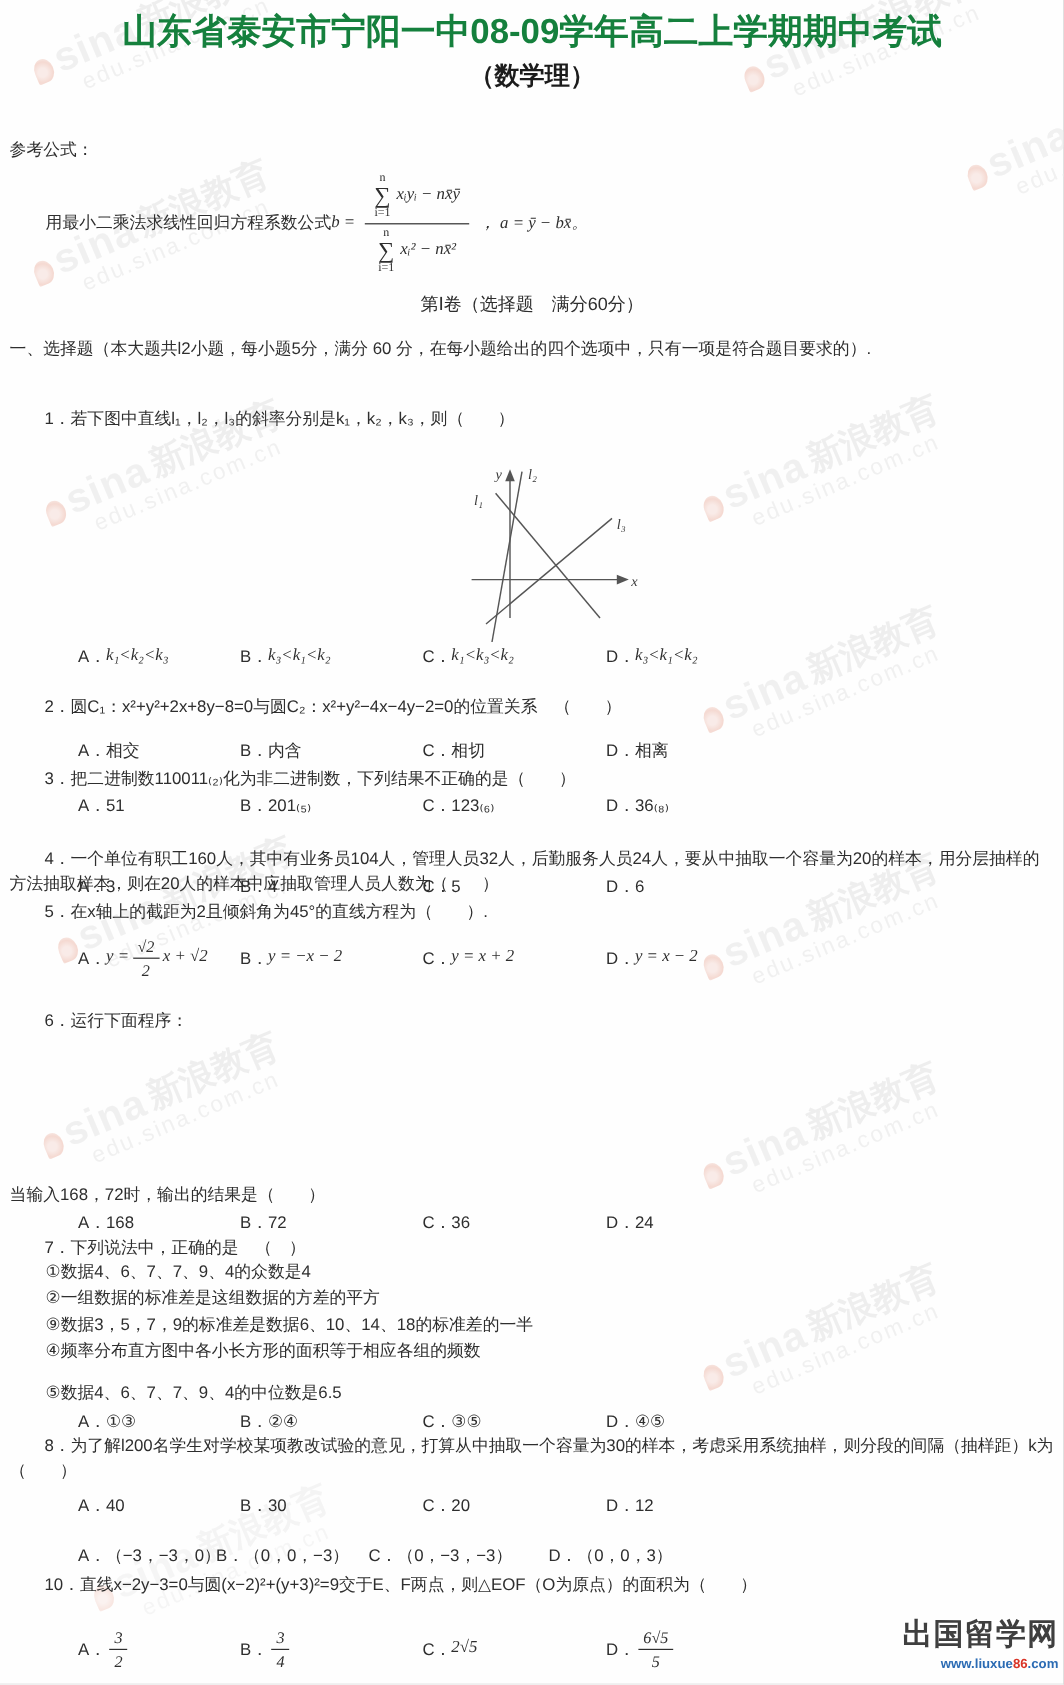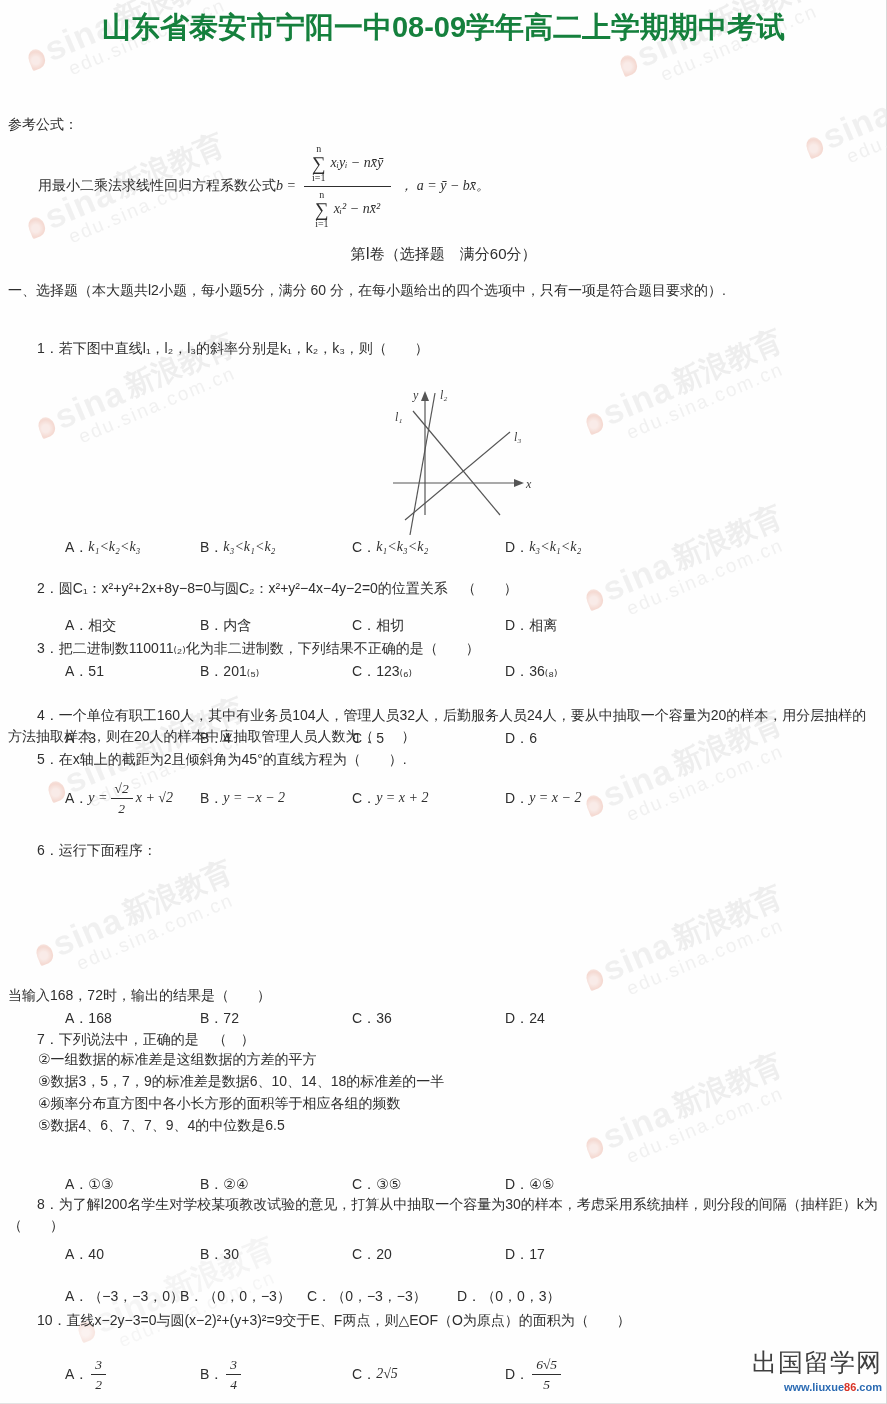--- a/index.html
+++ b/index.html
@@ -58,21 +58,21 @@
   .opts .opt:last-child{width:auto;}
   .opts.tight .opt:first-child{width:115px;}
   .opts.tight .opt{width:127px;}
   .opts.tight .opt:nth-child(3){width:150px;}
   .opts.tall{height:52px;}
   .frac{display:inline-flex;flex-direction:column;align-items:center;margin:0 3px;font-size:13.5px;}
   .frac .fn{border-bottom:1px solid #2e2e2e;padding:0 4px 1px 4px;line-height:17px;}
   .frac .fd{padding-top:1px;line-height:17px;}
   
   .footer{left:700px;top:1347px;width:182px;text-align:right;}
-  .f-site{font-size:25px;font-weight:normal;color:#3f3f3f;line-height:30px;letter-spacing:1px;}
+  .f-site{font-size:25px;font-weight:bold;color:#3f3f3f;line-height:30px;letter-spacing:1px;}
   .f-url{font-size:11px;font-weight:bold;color:#2b6bb3;line-height:20px;}
   .f-url .red{color:#d93427;}
 </style>
 </head>
 <body>
 
 <div class="page">
   <div id="wm-layer">
       <div class="wm" style="left: 20px; top: 40px;">
         <div class="row1">
@@ -175,20 +175,21 @@
           <span class="flame"></span>
           <span class="brand">sina</span>
           <span class="brandcn">新浪教育</span>
         </div>
         <div class="dom">edu.sina.com.cn</div>
       </div>
     </div>
 
   <div class="content">
     <h1 class="abs center title" style="top:12px">山东省泰安市宁阳一中08-09学年高二上学期期中考试</h1>
+    <h2 class="abs center subtitle" style="top:50px">（数学理）</h2>
 
     <div class="abs para" style="top:114px">参考公式：</div>
 
     <div class="abs formula-row" style="top:138px;height:96px">
       <span>用最小二乘法求线性回归方程系数公式</span>
       <span class="math">b =</span>
       <span class="bf math">
         <span class="num">
           <span class="sum">
             <span>n</span>
@@ -351,20 +352,21 @@
           <span>36</span>
         </span>
         <span class="opt">
           <span>D．</span>
           <span>24</span>
         </span>
       </div>
 
     <div class="abs para ind" style="top:1029px">7．下列说法中，正确的是　（　）</div>
     <div class="abs stmts" style="top:1048px">
+        <div class="li">①数据4、6、7、7、9、4的众数是4</div>
         <div class="li">②一组数据的标准差是这组数据的方差的平方</div>
         <div class="li">⑨数据3，5，7，9的标准差是数据6、10、14、18的标准差的一半</div>
         <div class="li">④频率分布直方图中各小长方形的面积等于相应各组的频数</div>
         <div class="li">⑤数据4、6、7、7、9、4的中位数是6.5</div>
       </div>
     <div class="abs opts" style="top:1173px">
         <span class="opt">
           <span>A．</span>
           <span>①③</span>
         </span>
@@ -391,21 +393,21 @@
         <span class="opt">
           <span>B．</span>
           <span>30</span>
         </span>
         <span class="opt">
           <span>C．</span>
           <span>20</span>
         </span>
         <span class="opt">
           <span>D．</span>
-          <span>17</span>
+          <span>12</span>
         </span>
       </div>
 
     <div class="abs opts tight" style="top:1285px">
         <span class="opt">
           <span>A．</span>
           <span>（−3，−3，0）</span>
         </span>
         <span class="opt">
           <span>B．</span>

